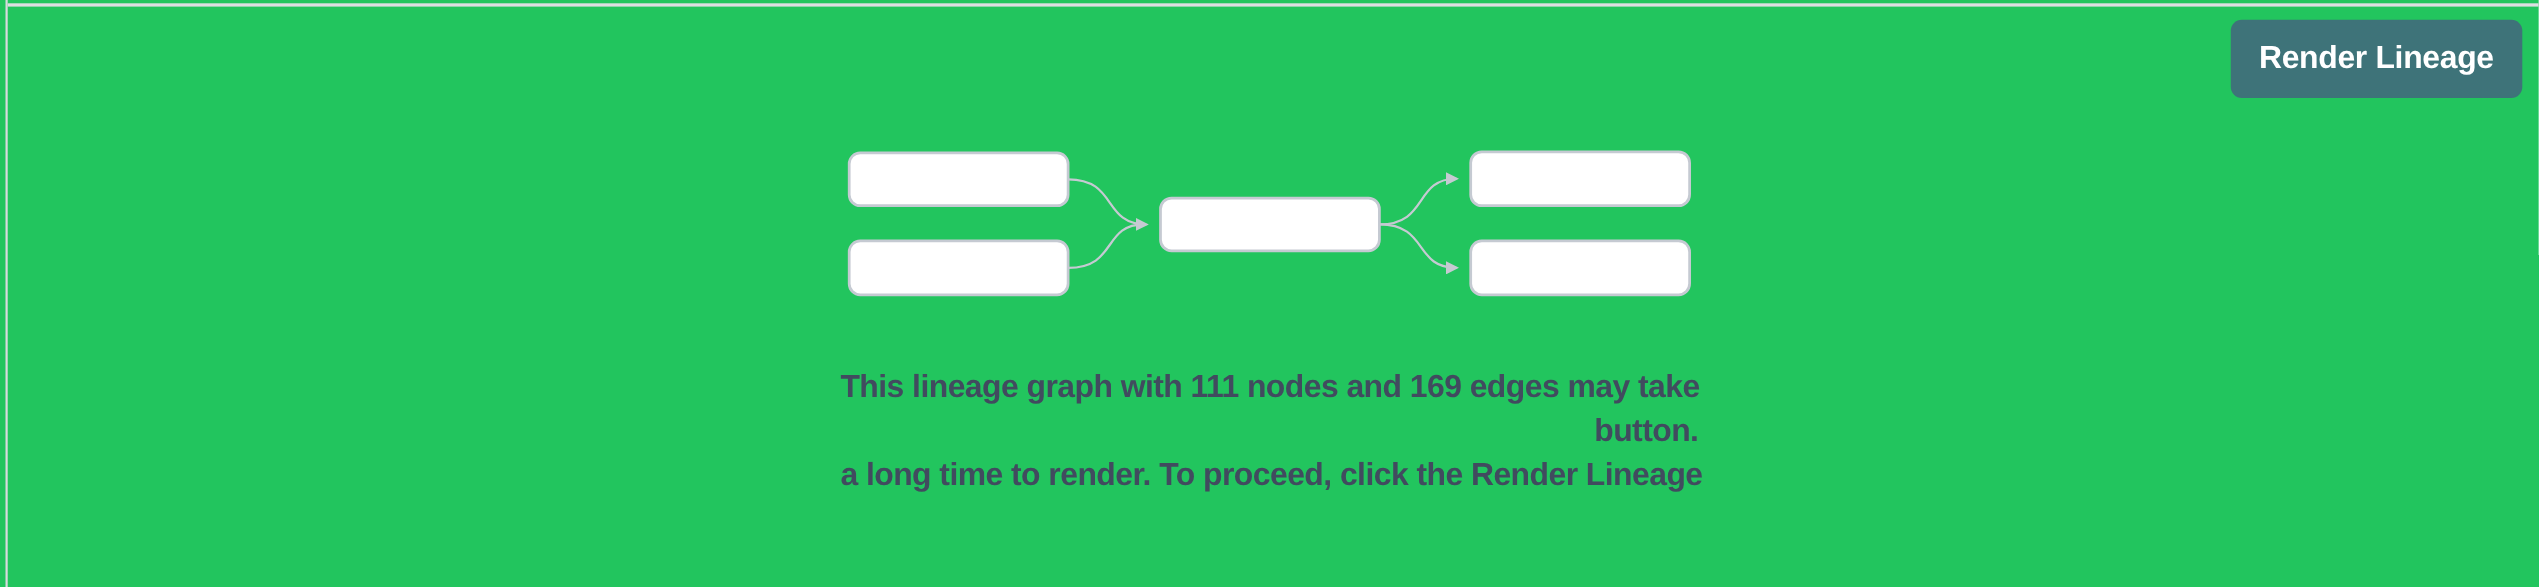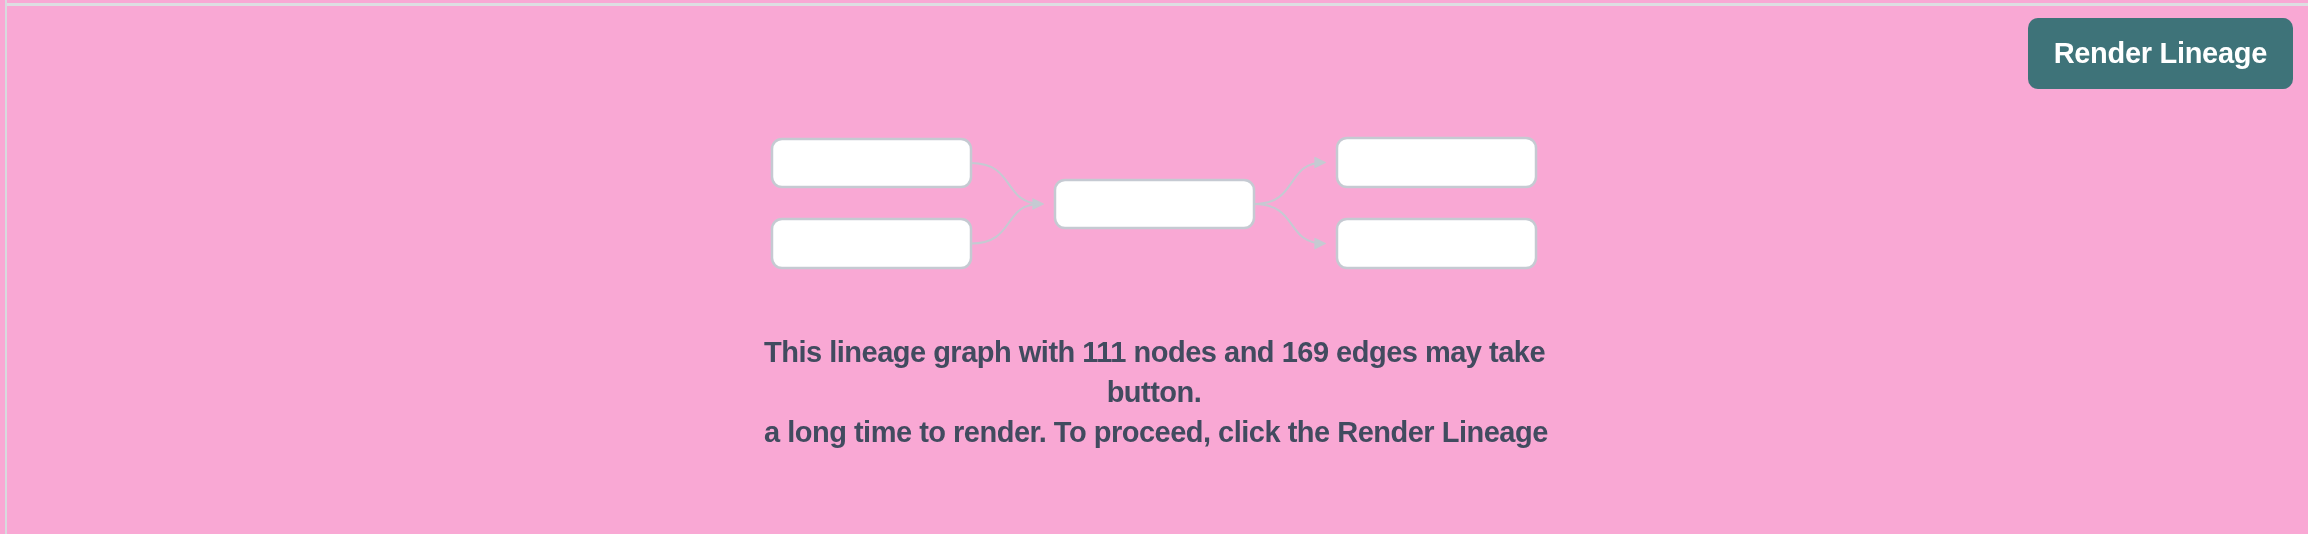--- a/index.html
+++ b/index.html
@@ -1,21 +1,21 @@
 <!DOCTYPE html>
 <html><head>
 <meta charset="utf-8">
 <style>
   * { margin: 0; padding: 0; box-sizing: border-box; }
   html, body { background: #ffffff; }
   .page {
     position: relative;
     width: 2308px;
     height: 534px;
-    background: #f9a8d4;
+    background: #22c55e;
     overflow: hidden;
     font-family: "Liberation Sans", sans-serif;
   }
   .left-divider {
     position: absolute;
     left: 5px; top: 0;
     width: 2px; height: 534px;
     background: #d8dade;
   }
   .top-divider {
@@ -64,21 +64,21 @@
     stroke: #c5cad2;
     stroke-width: 2;
   }
   .warning-message {
     margin-top: 58px;
     font-size: 29px;
     font-weight: bold;
     line-height: 40px;
     letter-spacing: -0.5px;
     color: #414b5f;
-    text-align: center;
+    text-align: right;
     white-space: nowrap;
   }
 </style>
 </head>
 <body>
 
 <div class="page">
 
   <div class="left-divider"></div>
   <div class="top-divider"></div>

